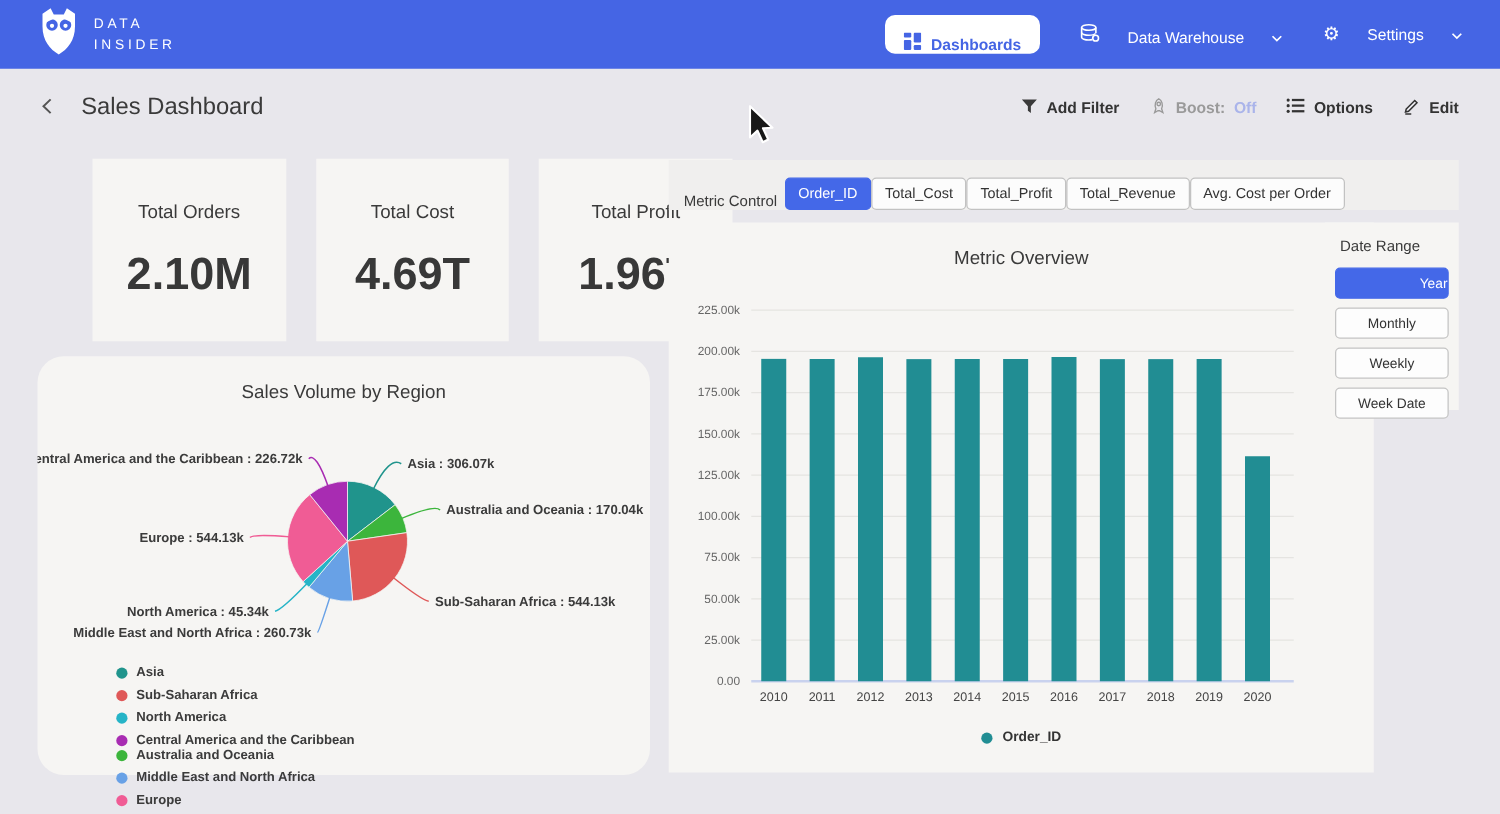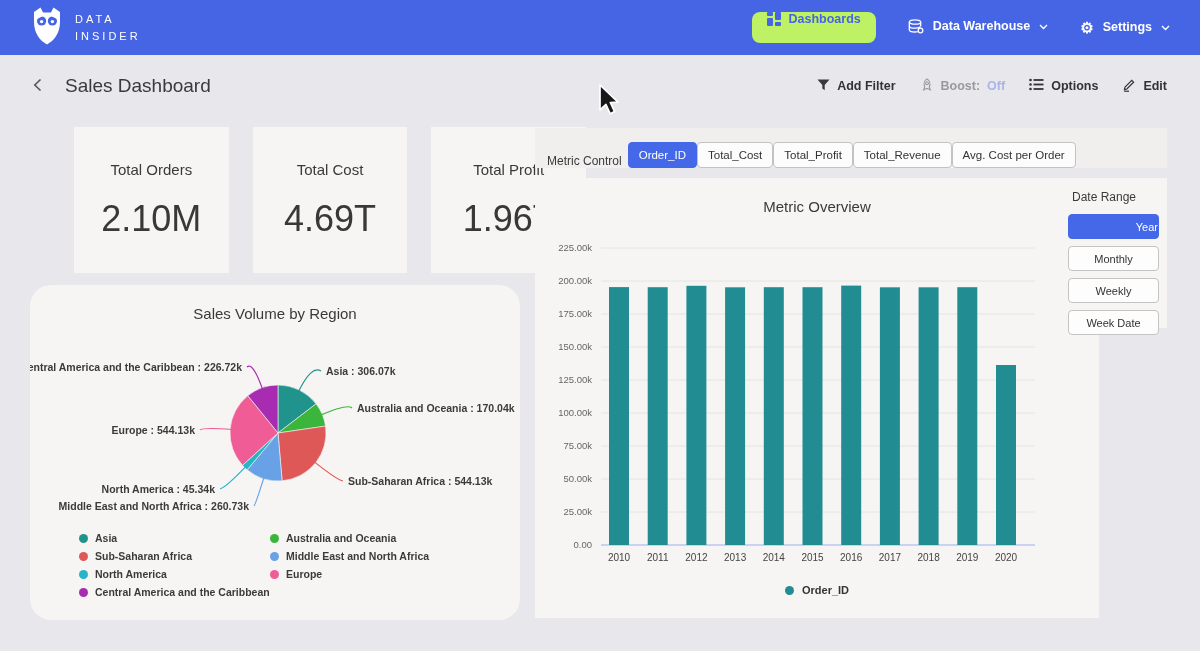--- a/index.html
+++ b/index.html
@@ -6,24 +6,24 @@
   html,body { width:1200px; height:651px; }
   body { font-family:"Liberation Sans", sans-serif; background:#e8e7ec; overflow:hidden; }
   #app { position:relative; width:1200px; height:651px; }
 
   
   .header { position:absolute; top:0; left:0; width:100%; height:55px; background:#4565e4;
             display:flex; align-items:center; justify-content:space-between; padding:0 30px; }
   .brand { display:flex; align-items:center; gap:11px; }
   .brand-text { color:#fff; font-size:11px; font-weight:normal; letter-spacing:3px; line-height:1.5; }
   .nav { display:flex; align-items:center; gap:32px; }
-  .nav-pill { background:#bef264; color:#4565e4; font-weight:bold; font-size:12.5px; height:31px;
-              border-radius:8px; display:flex; align-items:flex-start; gap:8px; padding:0 15px;
+  .nav-pill { background:#ffffff; color:#4565e4; font-weight:bold; font-size:12.5px; height:31px;
+              border-radius:8px; display:flex; align-items:flex-end; gap:8px; padding:0 15px;
               border:none; cursor:pointer; font-family:inherit; }
-  .nav-item { display:flex; align-items:flex-start; gap:9px; color:#fff; font-size:12.5px; font-weight:bold;
+  .nav-item { display:flex; align-items:flex-end; gap:22px; color:#fff; font-size:12.5px; font-weight:normal;
               background:none; border:none; cursor:pointer; font-family:inherit; }
   .gear-glyph { font-size:15px; line-height:1; }
 
   
   .toolbar { position:absolute; top:55px; left:0; width:100%; height:62px;
              display:flex; align-items:center; justify-content:space-between; padding:0 33px; }
   .toolbar-left { display:flex; align-items:center; gap:23px; }
   .back-btn { background:none; border:none; cursor:pointer; display:flex; align-items:center; }
   .page-title { font-size:19px; color:#3a3a3a; font-weight:normal; }
   .toolbar-actions { display:flex; align-items:center; gap:24px; }
@@ -31,27 +31,27 @@
             background:none; border:none; cursor:pointer; font-family:inherit; }
   .action.boost { color:#9a9a9a; cursor:default; }
   .boost-off { font-weight:bold; }
 
   
   .card { position:absolute; background:#f6f5f3; }
   .stats-row { position:absolute; top:127px; left:30px; width:512px; display:flex; gap:24px;margin-left:44px; }
   .stat-card { flex:1; height:146px; background:#f6f5f3; display:flex; flex-direction:column;
                align-items:center; justify-content:center; gap:20px; }
   .stat-label { font-size:15px; color:#3a3a3a; }
-  .stat-value { font-size:36px; font-weight:normal; color:#383838; }
+  .stat-value { font-size:36px; font-weight:bold; color:#383838; }
 
   .pie-card { top:285px; left:30px; width:490px; height:335px;border-radius:21px; }
   .chart-title { position:absolute; top:20px; left:0; width:100%; text-align:center;
                  font-size:15px; color:#3a3a3a; }
   .pie-svg { position:absolute; top:0; left:0; }
-  .pie-legend { position:absolute; left:49px; top:247px; display:flex; }
+  .pie-legend { position:absolute; left:63px; top:247px; display:flex;flex-direction:column; }
   .pie-legend .col { display:flex; flex-direction:column; gap:6px; }
   .pie-legend .col1 { width:191px; }
   .legend-item { display:flex; align-items:center; gap:7px; font-size:10.5px; font-weight:bold;
                  color:#3b3b3b; cursor:pointer; }
   .legend-dot { width:9px; height:9px; border-radius:50%; flex:0 0 auto; }
 
   
   .metric-bar { position:absolute; top:128px; left:535px; width:632px; height:40px; background:#f0efee;
                 display:flex; align-items:flex-end; gap:0; padding:0 12px; }
   .metric-label { font-size:12px; color:#3a3a3a; margin-right:6px; }

